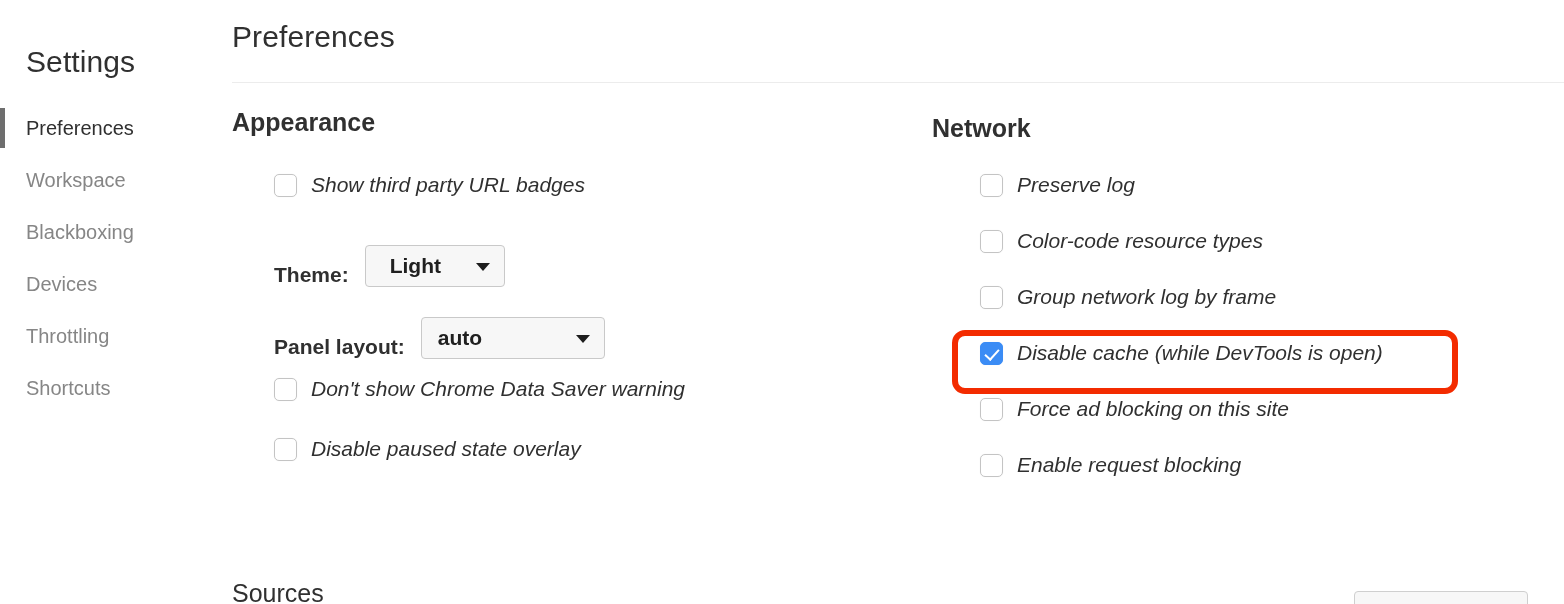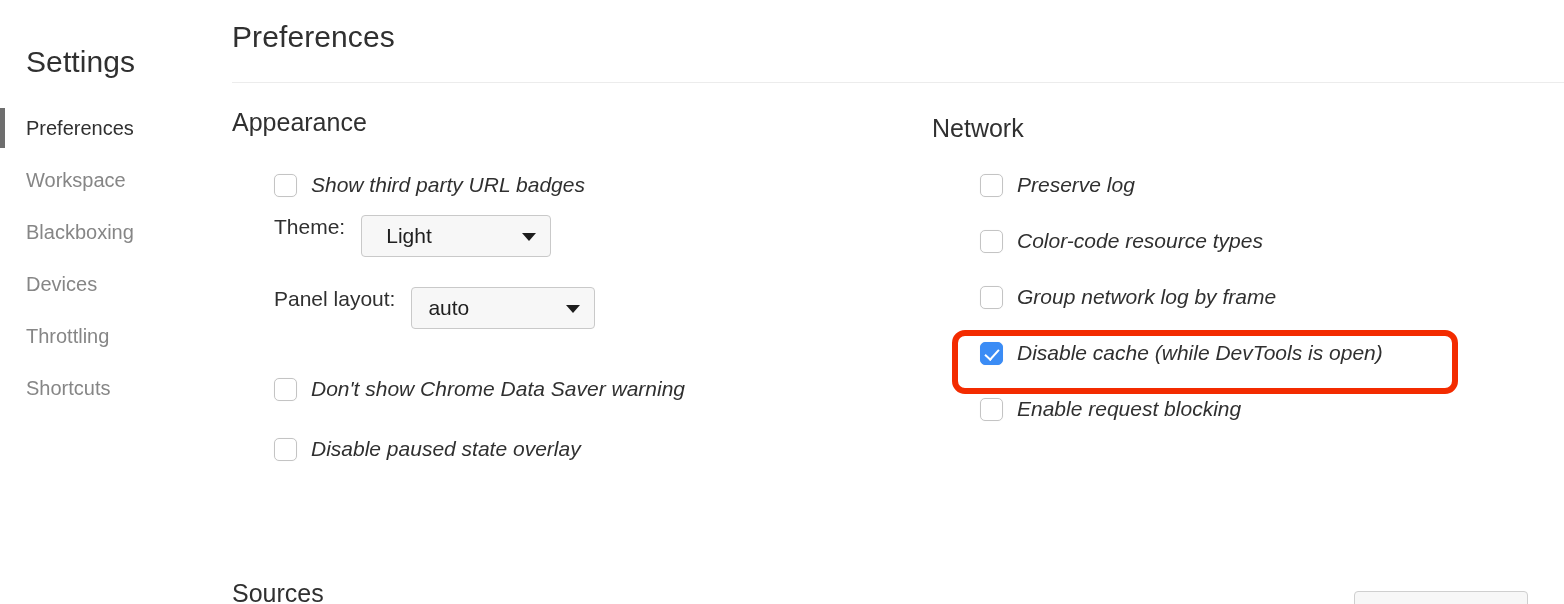--- a/index.html
+++ b/index.html
@@ -101,21 +101,21 @@
   .columns {
     display: flex;
     align-items: flex-start;
     padding-top: 24px;
   }
   .col-left  { width: 700px; }
   .col-right { width: 620px; padding-top: 6px; }
 
   .section-heading {
     font-size: 25px;
-    font-weight: 400;
+    font-weight: 700;
     color: #303030;
     margin: 0 0 18px 0;
     line-height: 30px;
   }
   .section-heading.tight { margin-bottom: 14px; }
   .section-heading.spaced-top { margin-top: 40px; }
 
   .rows { padding-left: 42px; }
   .rows-right { padding-left: 48px; }
 
@@ -160,22 +160,23 @@
     font-size: 21px;
     color: #303030;
     margin-left: 14px;
     line-height: 24px;
     white-space: nowrap;
   }
 
   
   .field-row {
     display: flex;
-    align-items: flex-start;
+    align-items: flex-end;
     height: 72px;
+    font-weight: bold;
   }
   .field-label {
     font-size: 21px;
     color: #303030;
     margin-right: 16px;
     white-space: nowrap;
   }
 
   .select {
     position: relative;
@@ -185,21 +186,21 @@
     background: #f7f7f7;
     display: flex;
     align-items: center;
     padding: 0 38px 0 16px;
     font-size: 21px;
     color: #202020;
     cursor: pointer;
     user-select: none;
     white-space: nowrap;
   }
-  .select-theme { width: 190px; padding-left: 24px; }
+  .select-theme { width: 140px; padding-left: 24px; }
   .select-panel { width: 184px; }
   .select-caret {
     position: absolute;
     right: 14px;
     top: 50%;
     width: 0;
     height: 0;
     margin-top: -3px;
     border-left: 7px solid transparent;
     border-right: 7px solid transparent;
@@ -336,20 +337,24 @@
           <div class="opt-row compact">
             <span class="checkbox"></span>
             <span class="opt-label">Group network log by frame</span>
           </div>
 
           <div class="opt-row compact">
             <span class="checkbox checked"></span>
             <span class="opt-label">Disable cache (while DevTools is open)</span>
           </div>
 
+          <div class="opt-row compact">
+            <span class="checkbox"></span>
+            <span class="opt-label">Force ad blocking on this site</span>
+          </div>
 
           <div class="opt-row compact">
             <span class="checkbox"></span>
             <span class="opt-label">Enable request blocking</span>
           </div>
 
         </div>
 
       </section>
 

